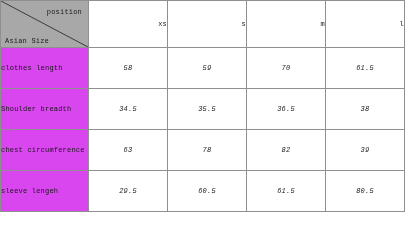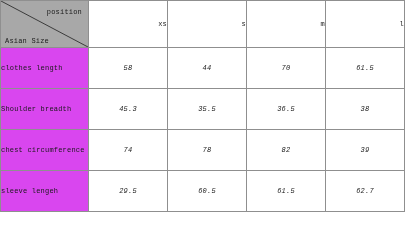--- a/index.html
+++ b/index.html
@@ -116,42 +116,42 @@
       </td>
       <td class="size-head">xs</td>
       <td class="size-head">s</td>
       <td class="size-head">m</td>
       <td class="size-head">l</td>
     </tr>
 
     <tr>
       <td class="row-label">clothes length</td>
       <td class="data-cell">58</td>
-      <td class="data-cell">44</td>
+      <td class="data-cell">59</td>
       <td class="data-cell">70</td>
       <td class="data-cell">61.5</td>
     </tr>
 
     <tr>
       <td class="row-label">Shoulder breadth</td>
-      <td class="data-cell">45.3</td>
+      <td class="data-cell">34.5</td>
       <td class="data-cell">35.5</td>
       <td class="data-cell">36.5</td>
       <td class="data-cell">38</td>
     </tr>
 
     <tr>
       <td class="row-label">chest circumference</td>
-      <td class="data-cell">74</td>
+      <td class="data-cell">63</td>
       <td class="data-cell">78</td>
       <td class="data-cell">82</td>
       <td class="data-cell">39</td>
     </tr>
 
     <tr>
       <td class="row-label">sleeve lengeh</td>
       <td class="data-cell">29.5</td>
       <td class="data-cell">60.5</td>
       <td class="data-cell">61.5</td>
-      <td class="data-cell">62.7</td>
+      <td class="data-cell">80.5</td>
     </tr>
   </tbody>
 </table>
 
 </body></html>

